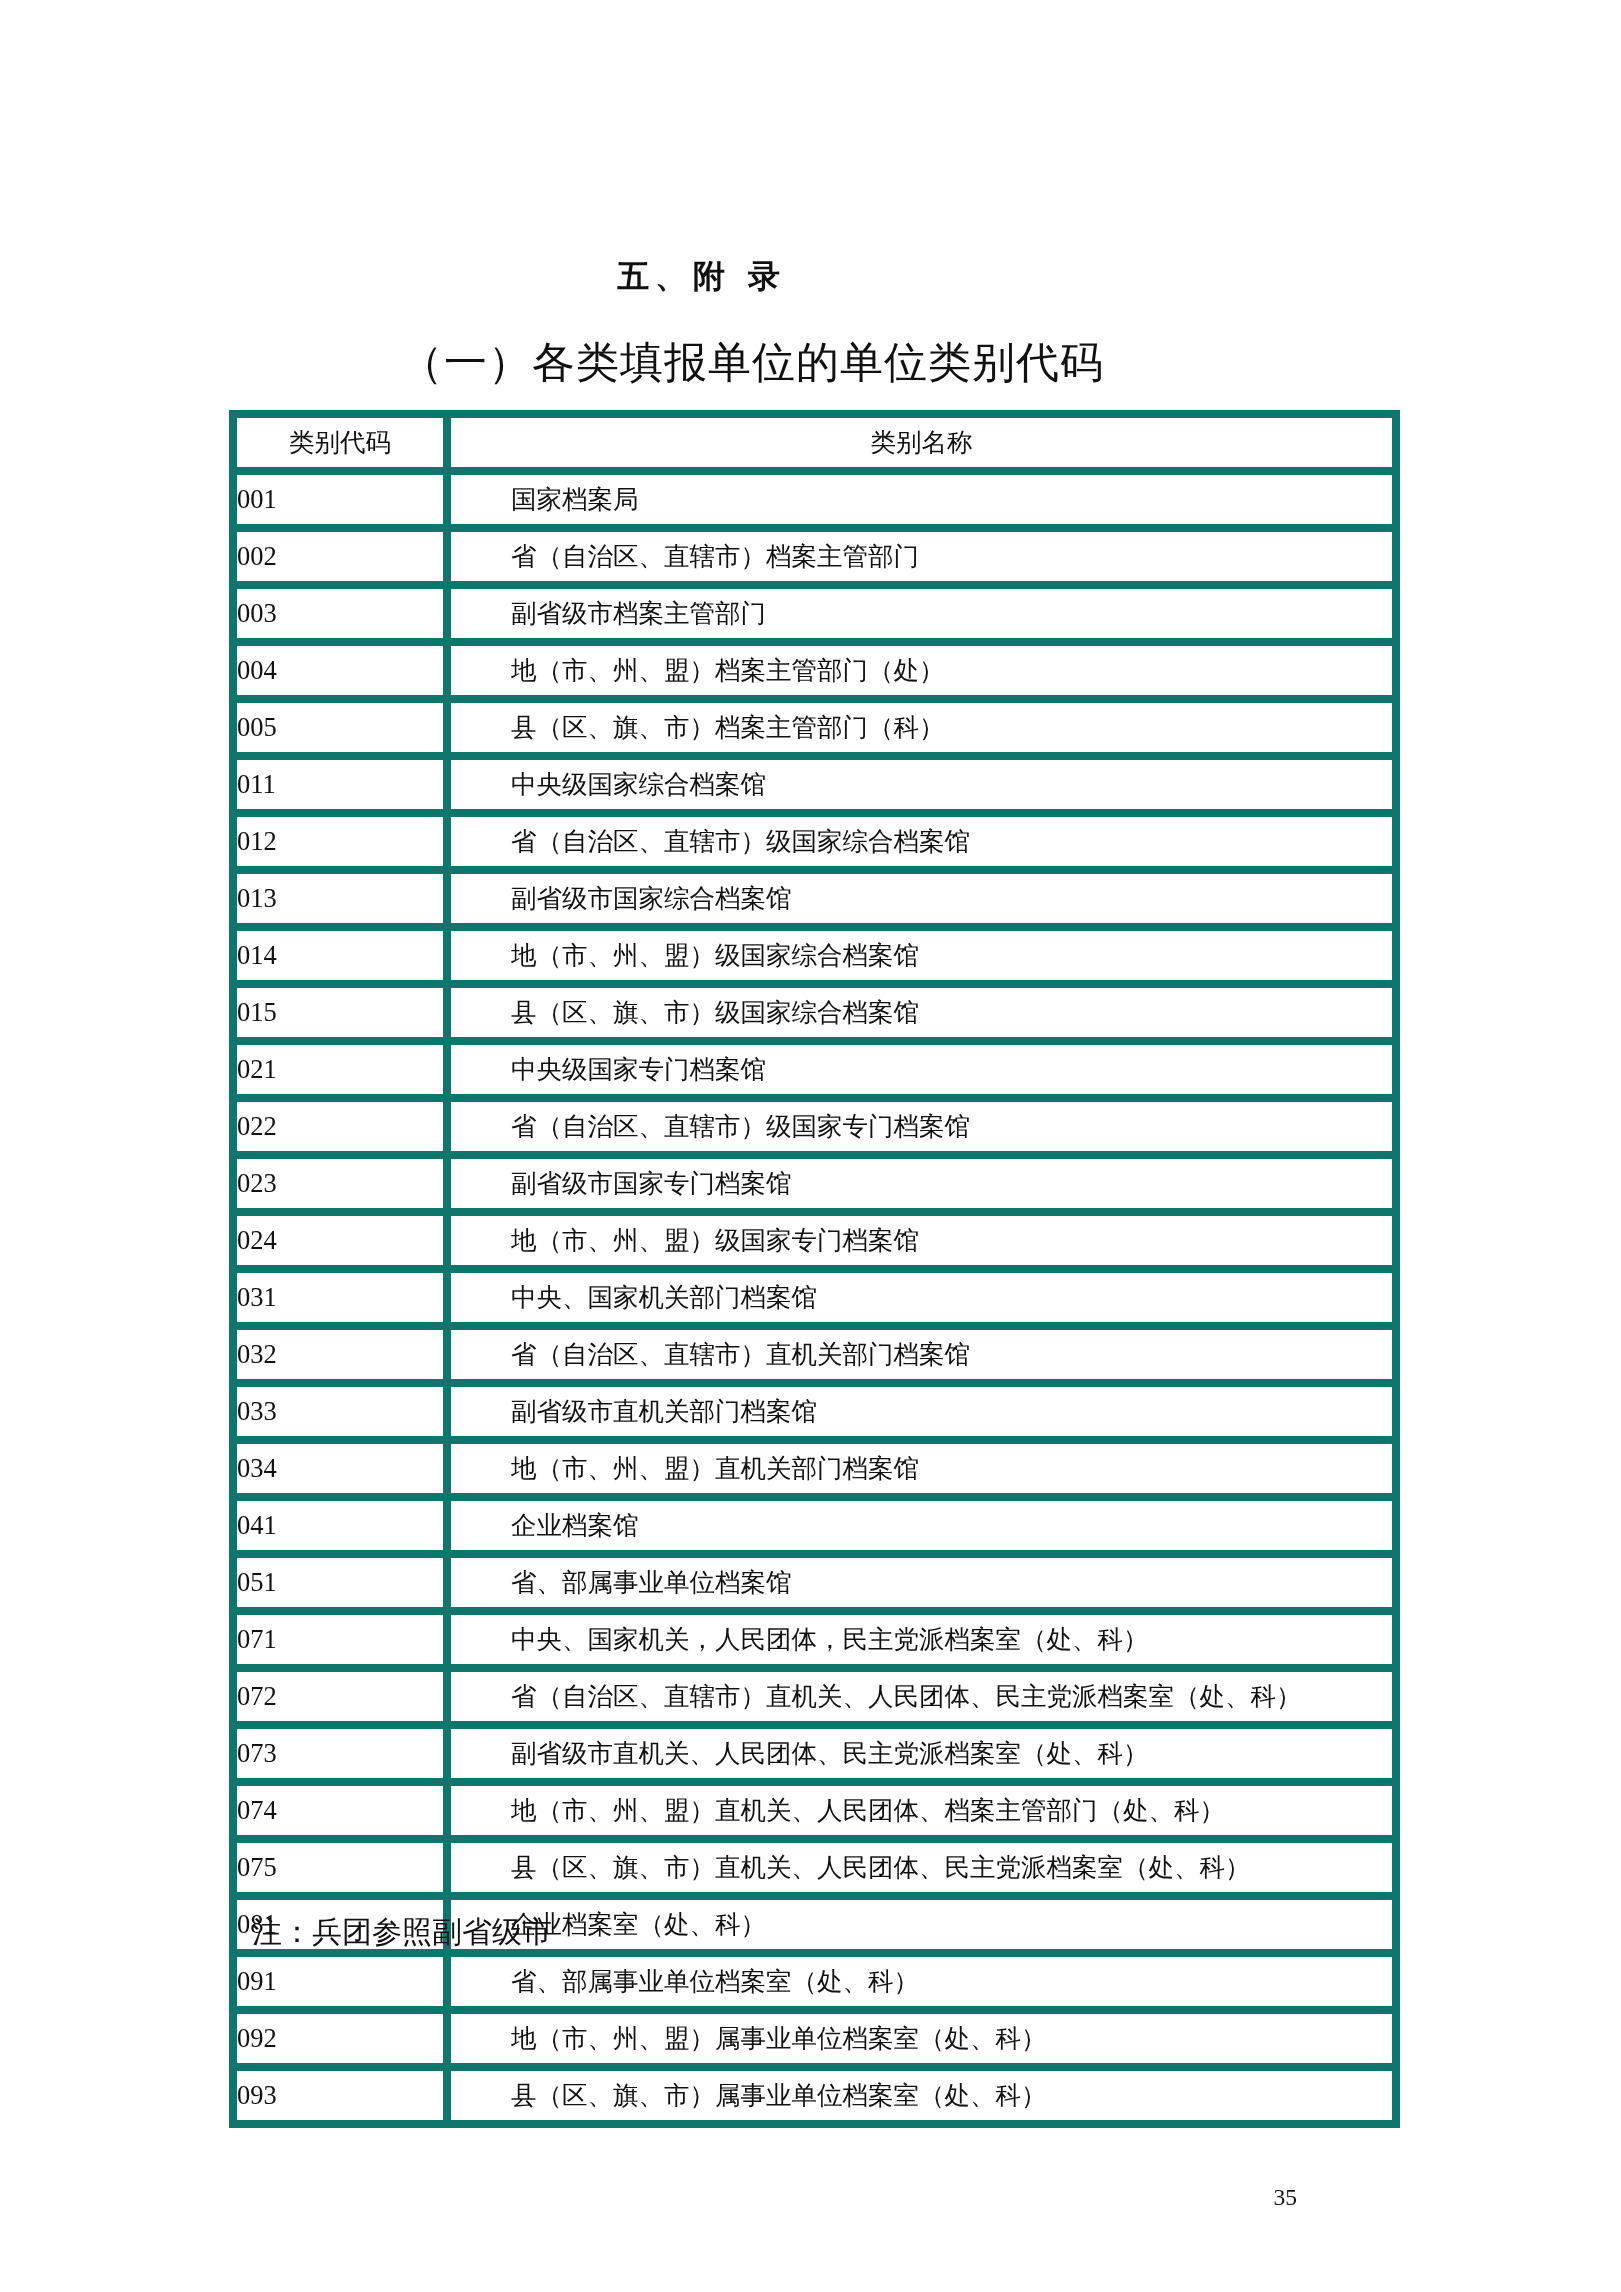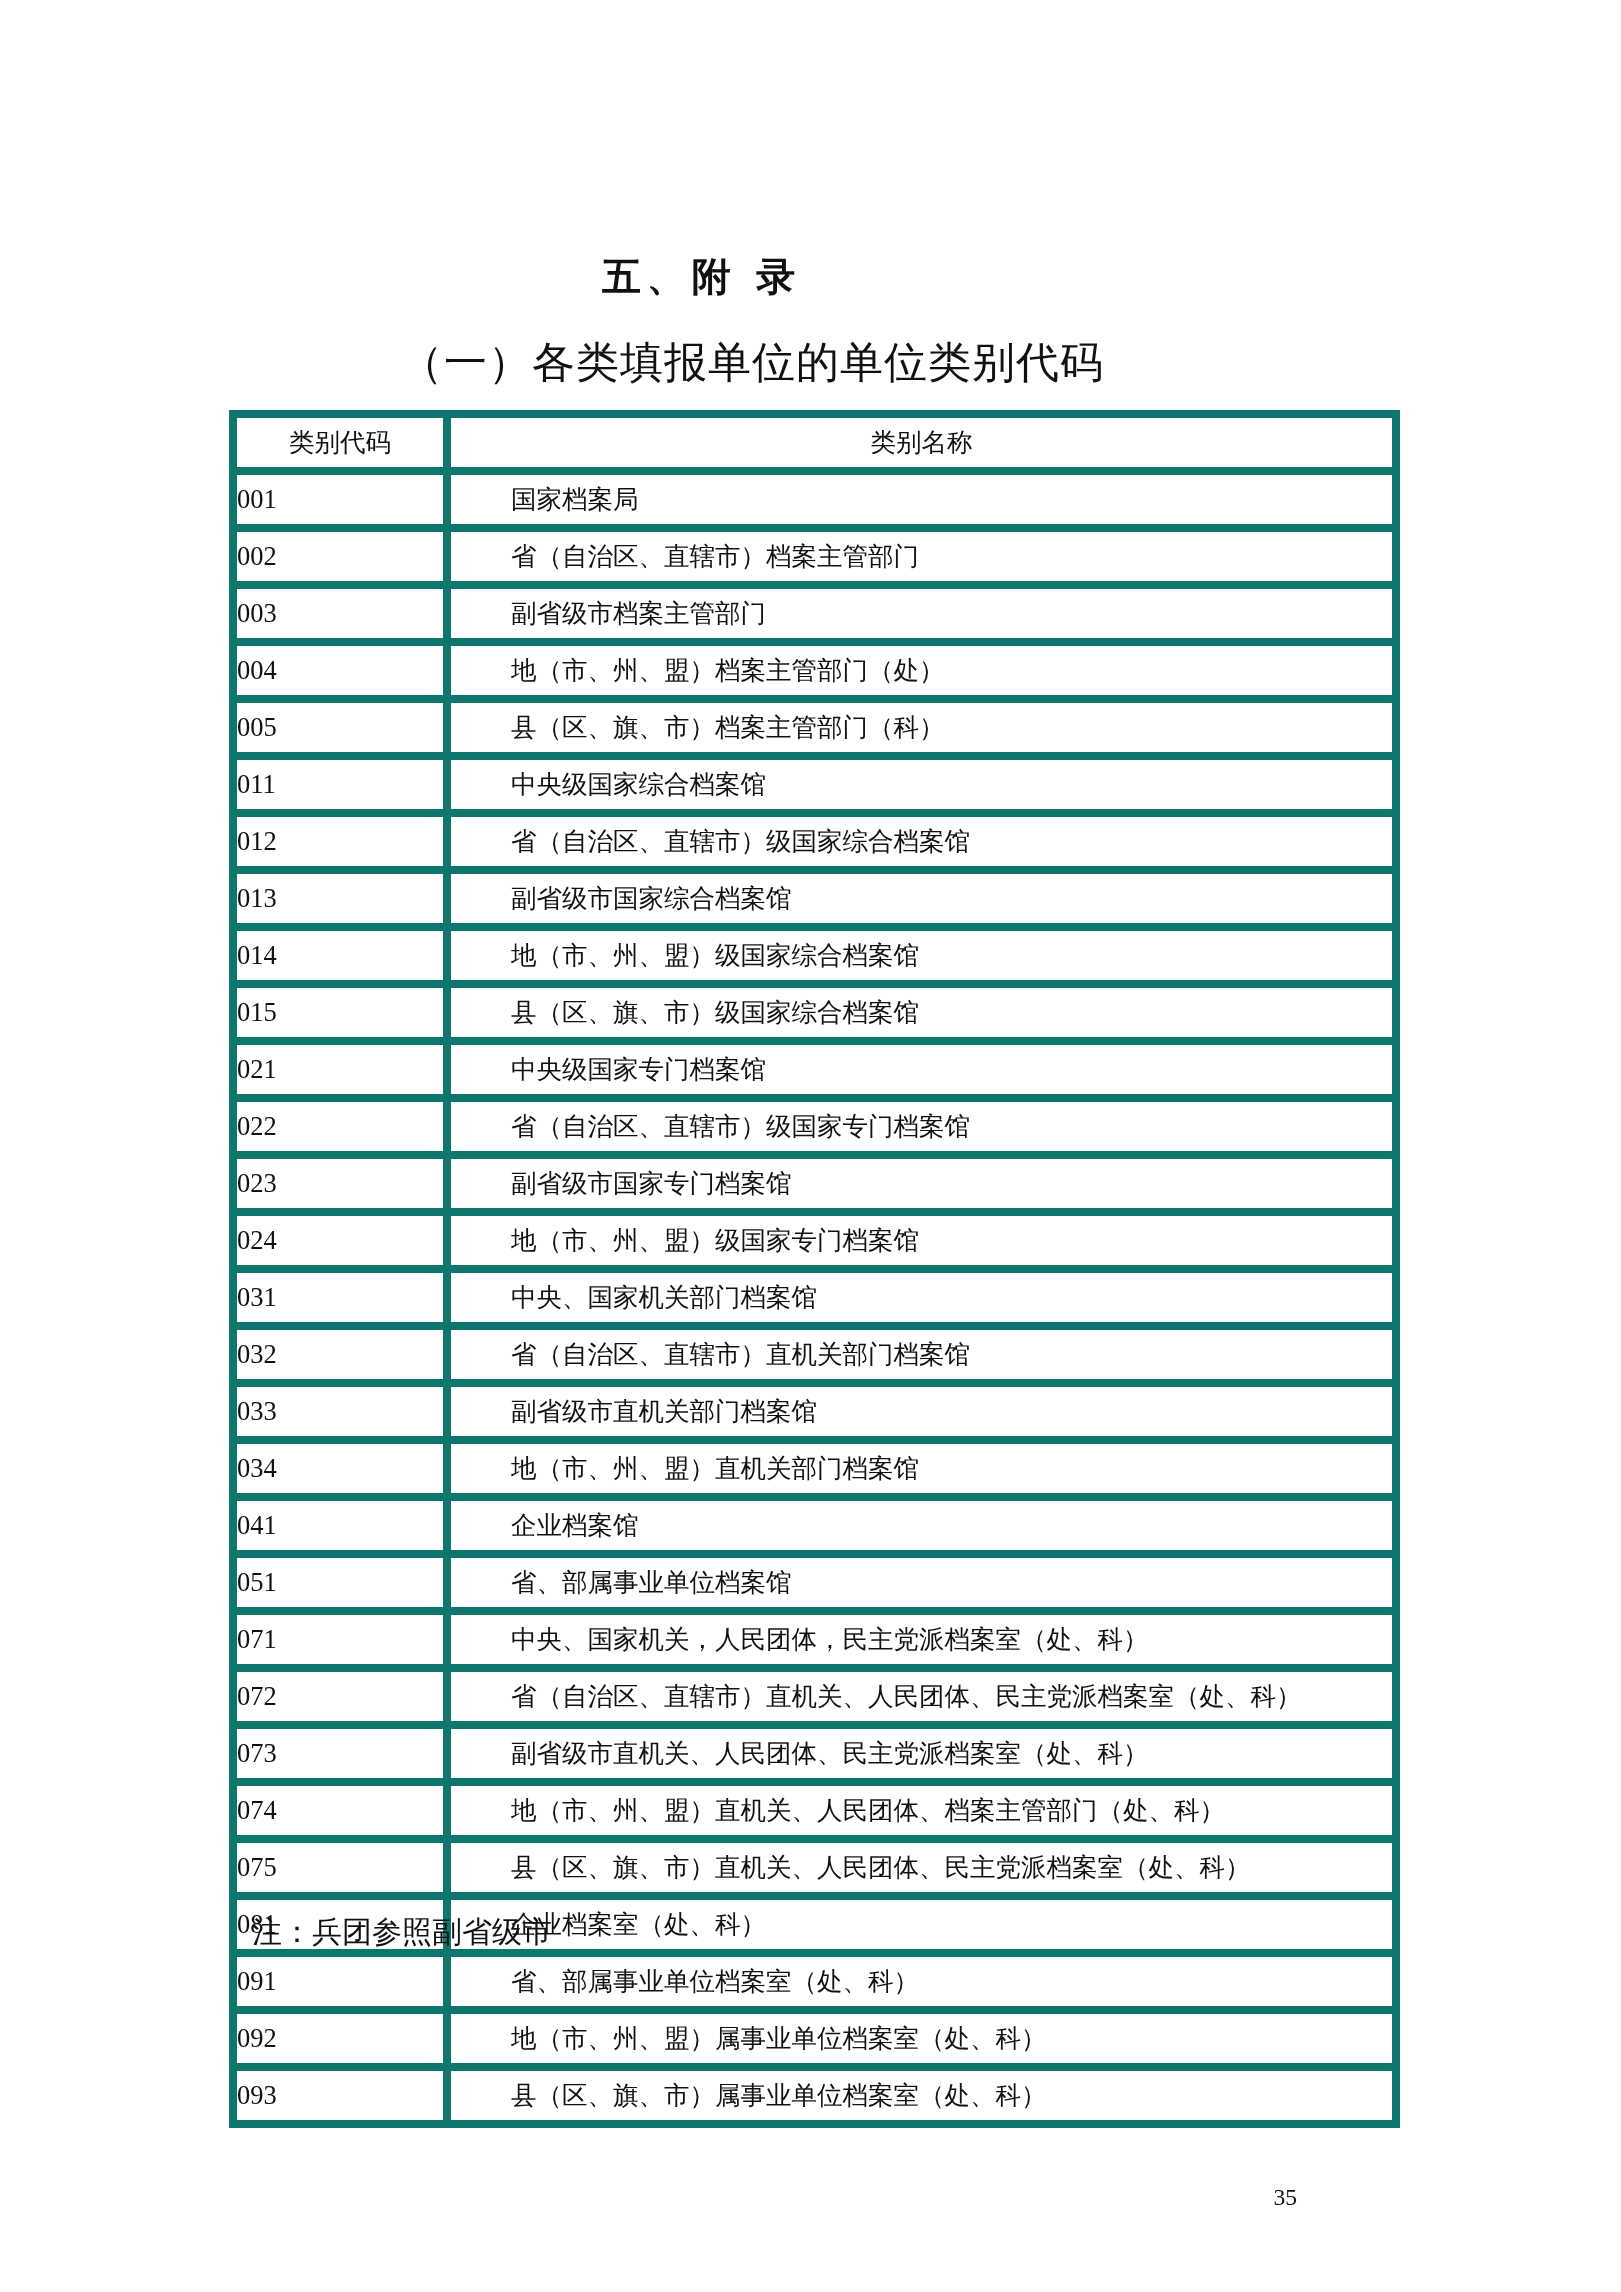--- a/index.html
+++ b/index.html
@@ -16,21 +16,21 @@
       font-family: "DejaVu Serif", "Liberation Serif", serif;
     }
     .main-title {
       position: absolute;
       top: 249px;
       left: 0;
       width: 1403px;
       text-align: center;
       font-family: "DejaVu Sans", "Liberation Sans", sans-serif;
       font-weight: bold;
-      font-size: 39px;
+      font-size: 32px;
       letter-spacing: 5.9px;
       line-height: 55px;
       white-space: pre;
     }
     .sub-title {
       position: absolute;
       top: 333px;
       left: 0;
       width: 1504px;
       text-align: center;

